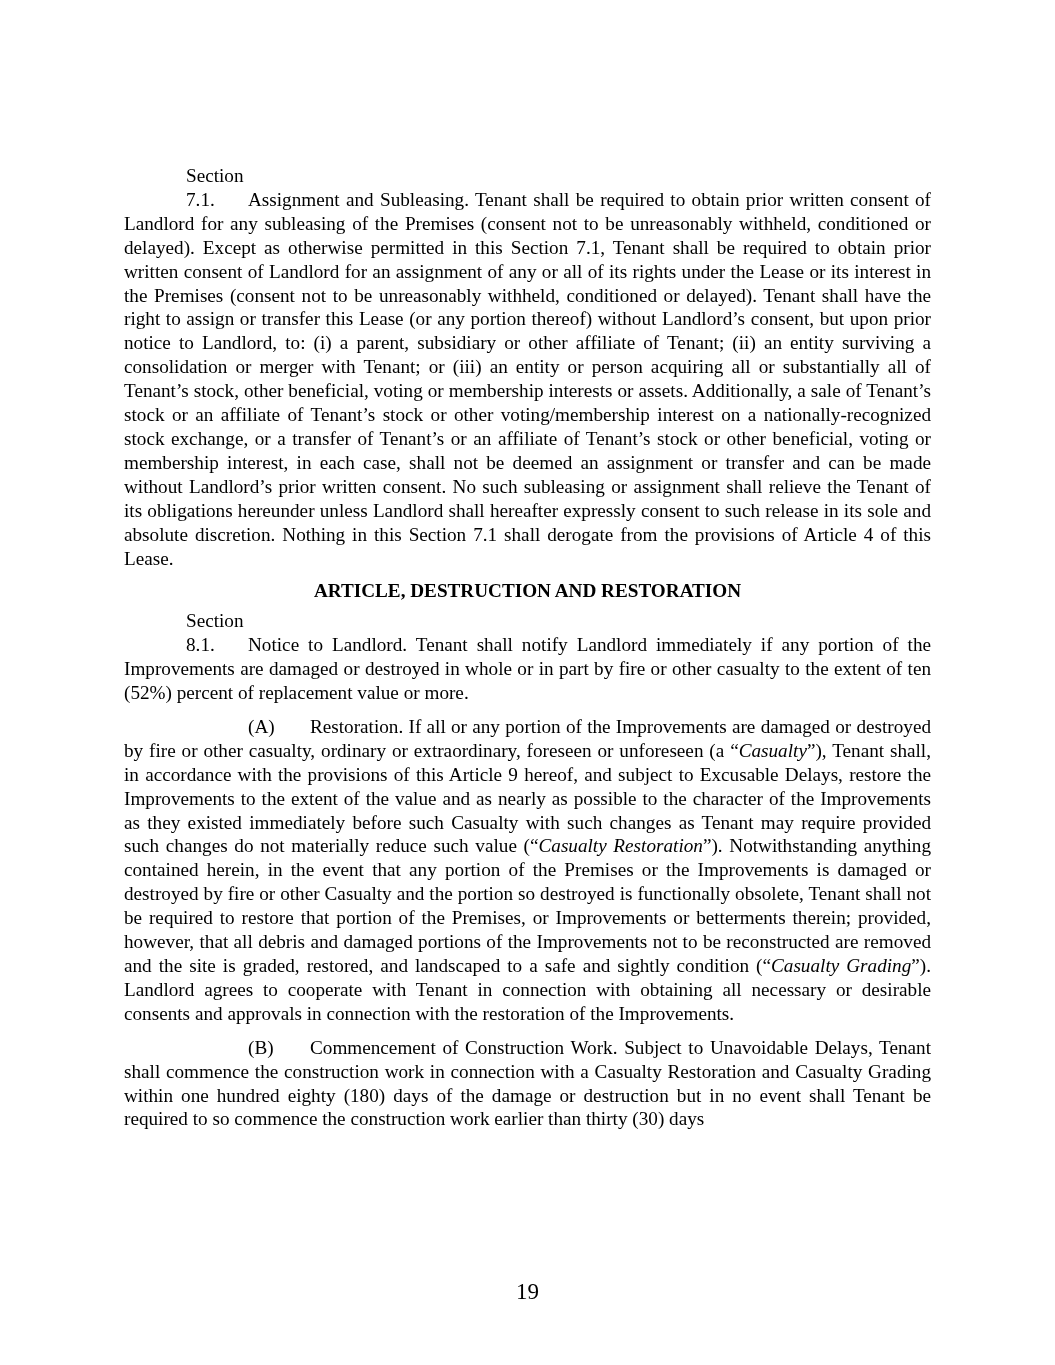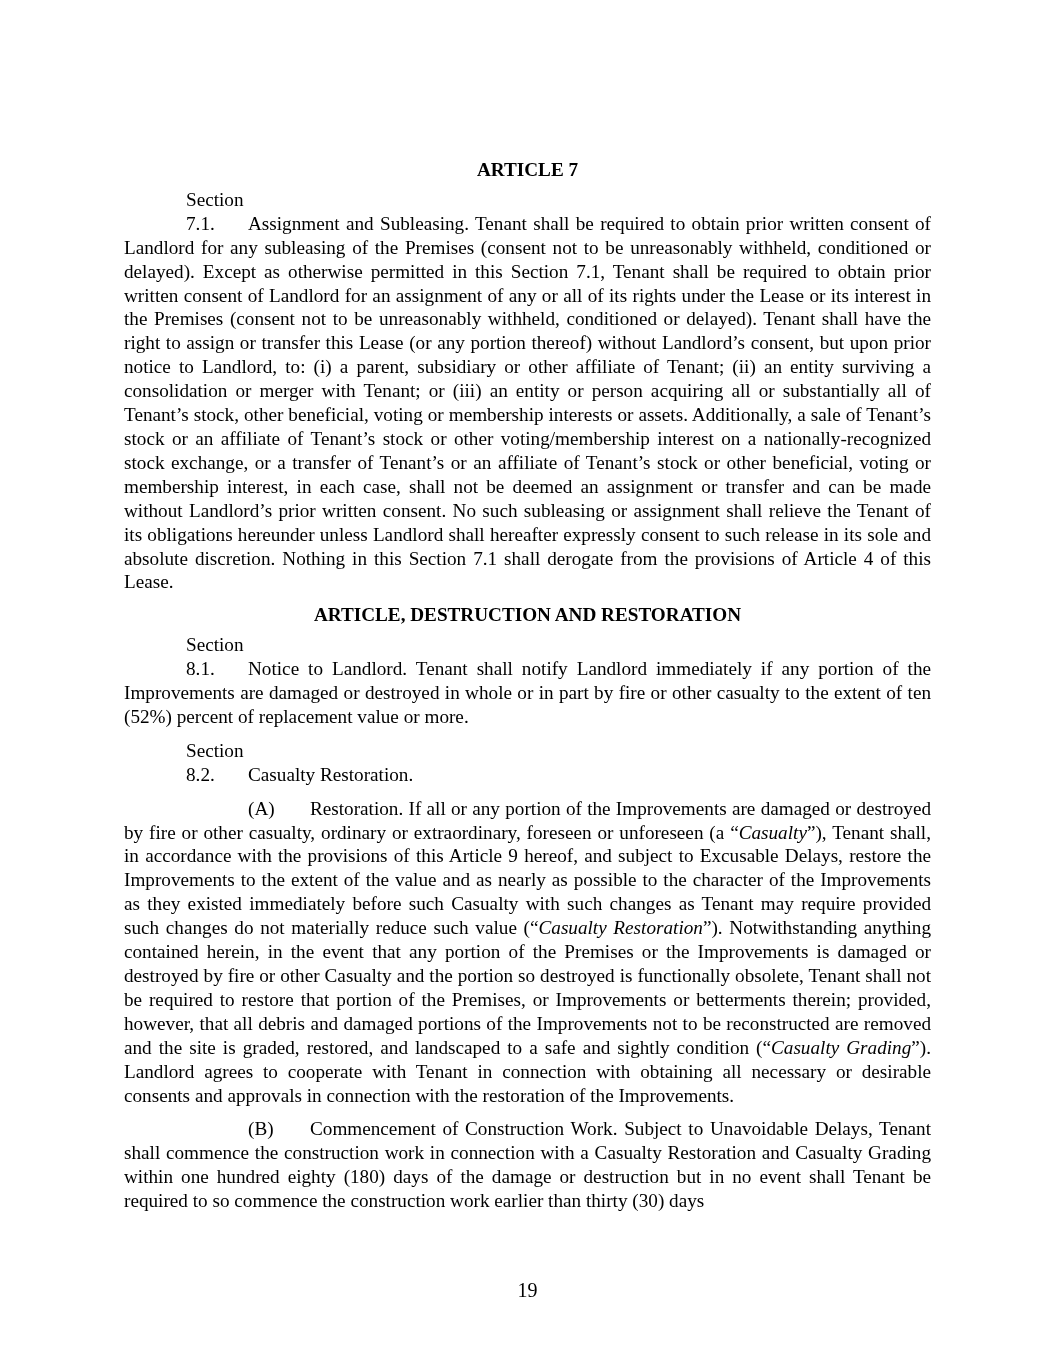--- a/index.html
+++ b/index.html
@@ -10,40 +10,38 @@
   .heading { text-align: center; font-weight: bold; margin: 0; }
   .para { margin: 0 0 9px 0; text-align: justify; }
   .para.tight { margin-bottom: 10px; }
   .ind1 { display: inline-block; width: 62px; }
   .ind2 { display: inline-block; width: 124px; }
   .sub-num { display: inline-block; width: 62px; }
   .u { }
   i { font-style: italic; margin-top: 17px; }
   .h-block { margin: 0 0 6px 0; }
   .page-num { position: absolute; left: 0; width: 1055px; top: 1279px; text-align: center;
-              font-family: "Liberation Serif", "DejaVu Serif", serif; font-size: 20px; }
+              font-family: "Liberation Serif", "DejaVu Serif", serif; font-size: 23px; }
 </style>
 </head>
 <body>
 
 <div class="page">
 
   <div class="h-block">
-    <p class="heading">ARTICLE 7</p>
   </div>
 
   <p class="para"><span class="ind1"></span><span class="sub-num">Section 7.1.</span><span>Assignment and Subleasing.</span><span> Tenant shall be required to obtain prior written consent of Landlord for any subleasing of the Premises (consent not to be unreasonably withheld, conditioned or delayed). Except as otherwise permitted in this </span><span class="u">Section 7.1</span><span>, Tenant shall be required to obtain prior written consent of Landlord for an assignment of any or all of its rights under the Lease or its interest in the Premises (consent not to be unreasonably withheld, conditioned or delayed).  Tenant shall have the right to assign or transfer this Lease (or any portion thereof) without Landlord’s consent, but upon prior notice to Landlord, to: (i) a parent, subsidiary or other affiliate of Tenant; (ii) an entity surviving a consolidation or merger with Tenant; or (iii) an entity or person acquiring all or substantially all of Tenant’s stock, other beneficial, voting or membership interests or assets. Additionally, a sale of Tenant’s stock or an affiliate of Tenant’s stock or other voting/membership interest on a nationally-recognized stock exchange, or a transfer of Tenant’s or an affiliate of Tenant’s stock or other beneficial, voting or membership interest, in each case, shall not be deemed an assignment or transfer and can be made without Landlord’s prior written consent. No such subleasing or assignment shall relieve the Tenant of its obligations hereunder unless Landlord shall hereafter expressly consent to such release in its sole and absolute discretion.  Nothing in this Section 7.1 shall derogate from the provisions of Article 4 of this Lease.</span></p>
 
   <div class="h-block">
     <p class="heading">ARTICLE, DESTRUCTION AND RESTORATION</p>
   </div>
 
   <p class="para tight"><span class="ind1"></span><span class="sub-num">Section 8.1.</span><span>Notice to Landlord. Tenant shall notify Landlord immediately if any portion of the Improvements are damaged or destroyed in whole or in part by fire or other casualty to the extent of ten (52%) percent of replacement value or more.</span></p>
 
-  <p class="para tight"><span class="ind1"></span><span class="sub-num">Section 8.2.</span><span>Casualty Restoration.</span></p>
 
   <p class="para tight"><span class="ind2"></span><span class="sub-num">(A)</span><span>Restoration.</span><span>  If all or any portion of the Improvements are damaged or destroyed by fire or other casualty, ordinary or extraordinary, foreseen or unforeseen (a “</span><i>Casualty</i><span>”), Tenant shall, in accordance with the provisions of this Article 9 hereof, and subject to Excusable Delays,  restore the Improvements to the extent of the value and as nearly as possible to the character of the Improvements as they existed immediately before such Casualty with such changes as Tenant may require provided such changes do not materially reduce such value (“</span><i>Casualty Restoration</i><span>”). Notwithstanding anything contained herein, in the event that any portion of the Premises or the Improvements is damaged or destroyed by fire or other Casualty and the portion so destroyed is functionally obsolete, Tenant shall not be required to restore that portion of the Premises, or Improvements or betterments therein; provided, however, that all debris and damaged portions of the Improvements not to be reconstructed are removed and the site is graded, restored, and landscaped to a safe and sightly condition (“</span><i>Casualty Grading</i><span>”).  Landlord agrees to cooperate with Tenant in connection with obtaining all necessary or desirable consents and approvals in connection with the restoration of the Improvements.</span></p>
 
   <p class="para"><span class="ind2"></span><span class="sub-num">(B)</span><span>Commencement of Construction Work.</span><span>  Subject to Unavoidable Delays, Tenant shall commence the construction work in connection with a Casualty Restoration and Casualty Grading within one hundred eighty (180) days of the damage or destruction but in no event shall Tenant be required to so commence the construction work earlier than thirty (30) days</span></p>
 
 </div>
 
 <div class="page-num">19</div>
 
 </body></html>

